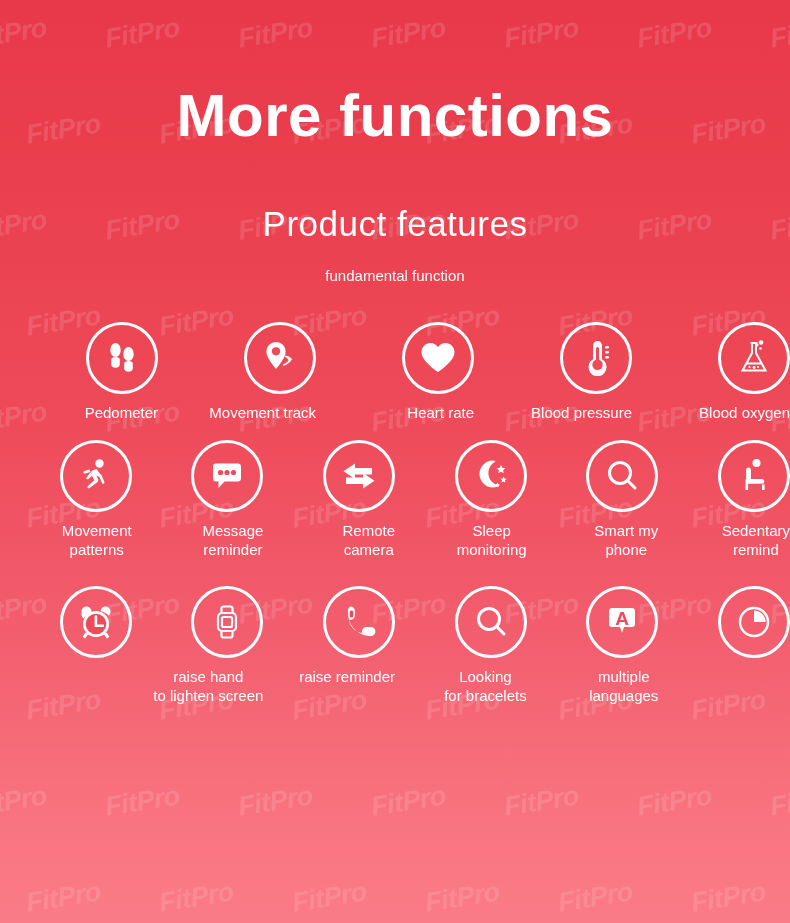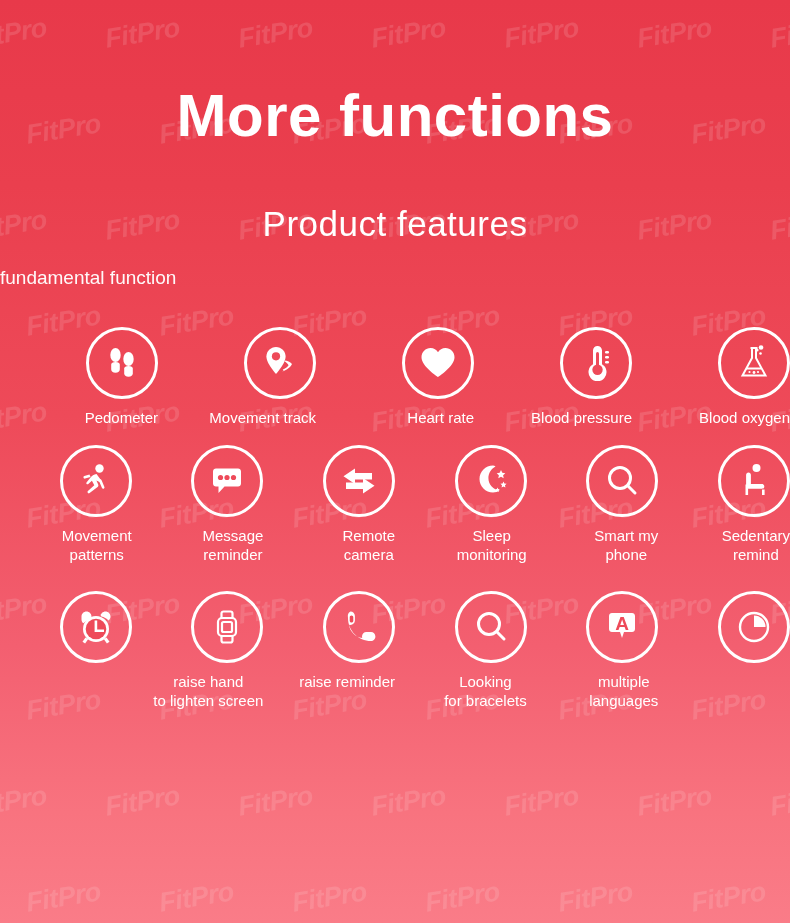--- a/index.html
+++ b/index.html
@@ -13,21 +13,21 @@
   .wm {
     position:absolute; font-size:27px; font-weight:bold; font-style:italic;
     color:rgba(255,255,255,0.13); letter-spacing:-0.5px;
     transform:rotate(-9deg); white-space:nowrap; user-select:none;
   }
   #content { position:relative; z-index:2; }
 
   .title { text-align:center; font-size:60px; font-weight:bold; letter-spacing:0.5px;
            padding-top:86px; line-height:1; }
   .subtitle { text-align:center; font-size:35px; font-weight:normal; padding-top:58px; letter-spacing:0.5px; }
-  .tagline { text-align:left; font-size:19px; font-weight:normal; padding-top:23px; color:rgba(255,255,255,0.97); }
+  .tagline { text-align:center; font-size:15px; font-weight:normal; padding-top:23px; color:rgba(255,255,255,0.97); }
 
   .grid { margin-top:38px; }
   .row { display:flex; }
   .cell { flex:1 1 0; display:flex; flex-direction:column; align-items:flex-end; }
   .row1 .cell { margin-bottom:18px; }
   .row2 .cell { margin-bottom:27px; }
 
   .circle {
     width:72px; height:72px; border-radius:50%;
     border:3px solid #fff; display:flex; align-items:center; justify-content:center;

